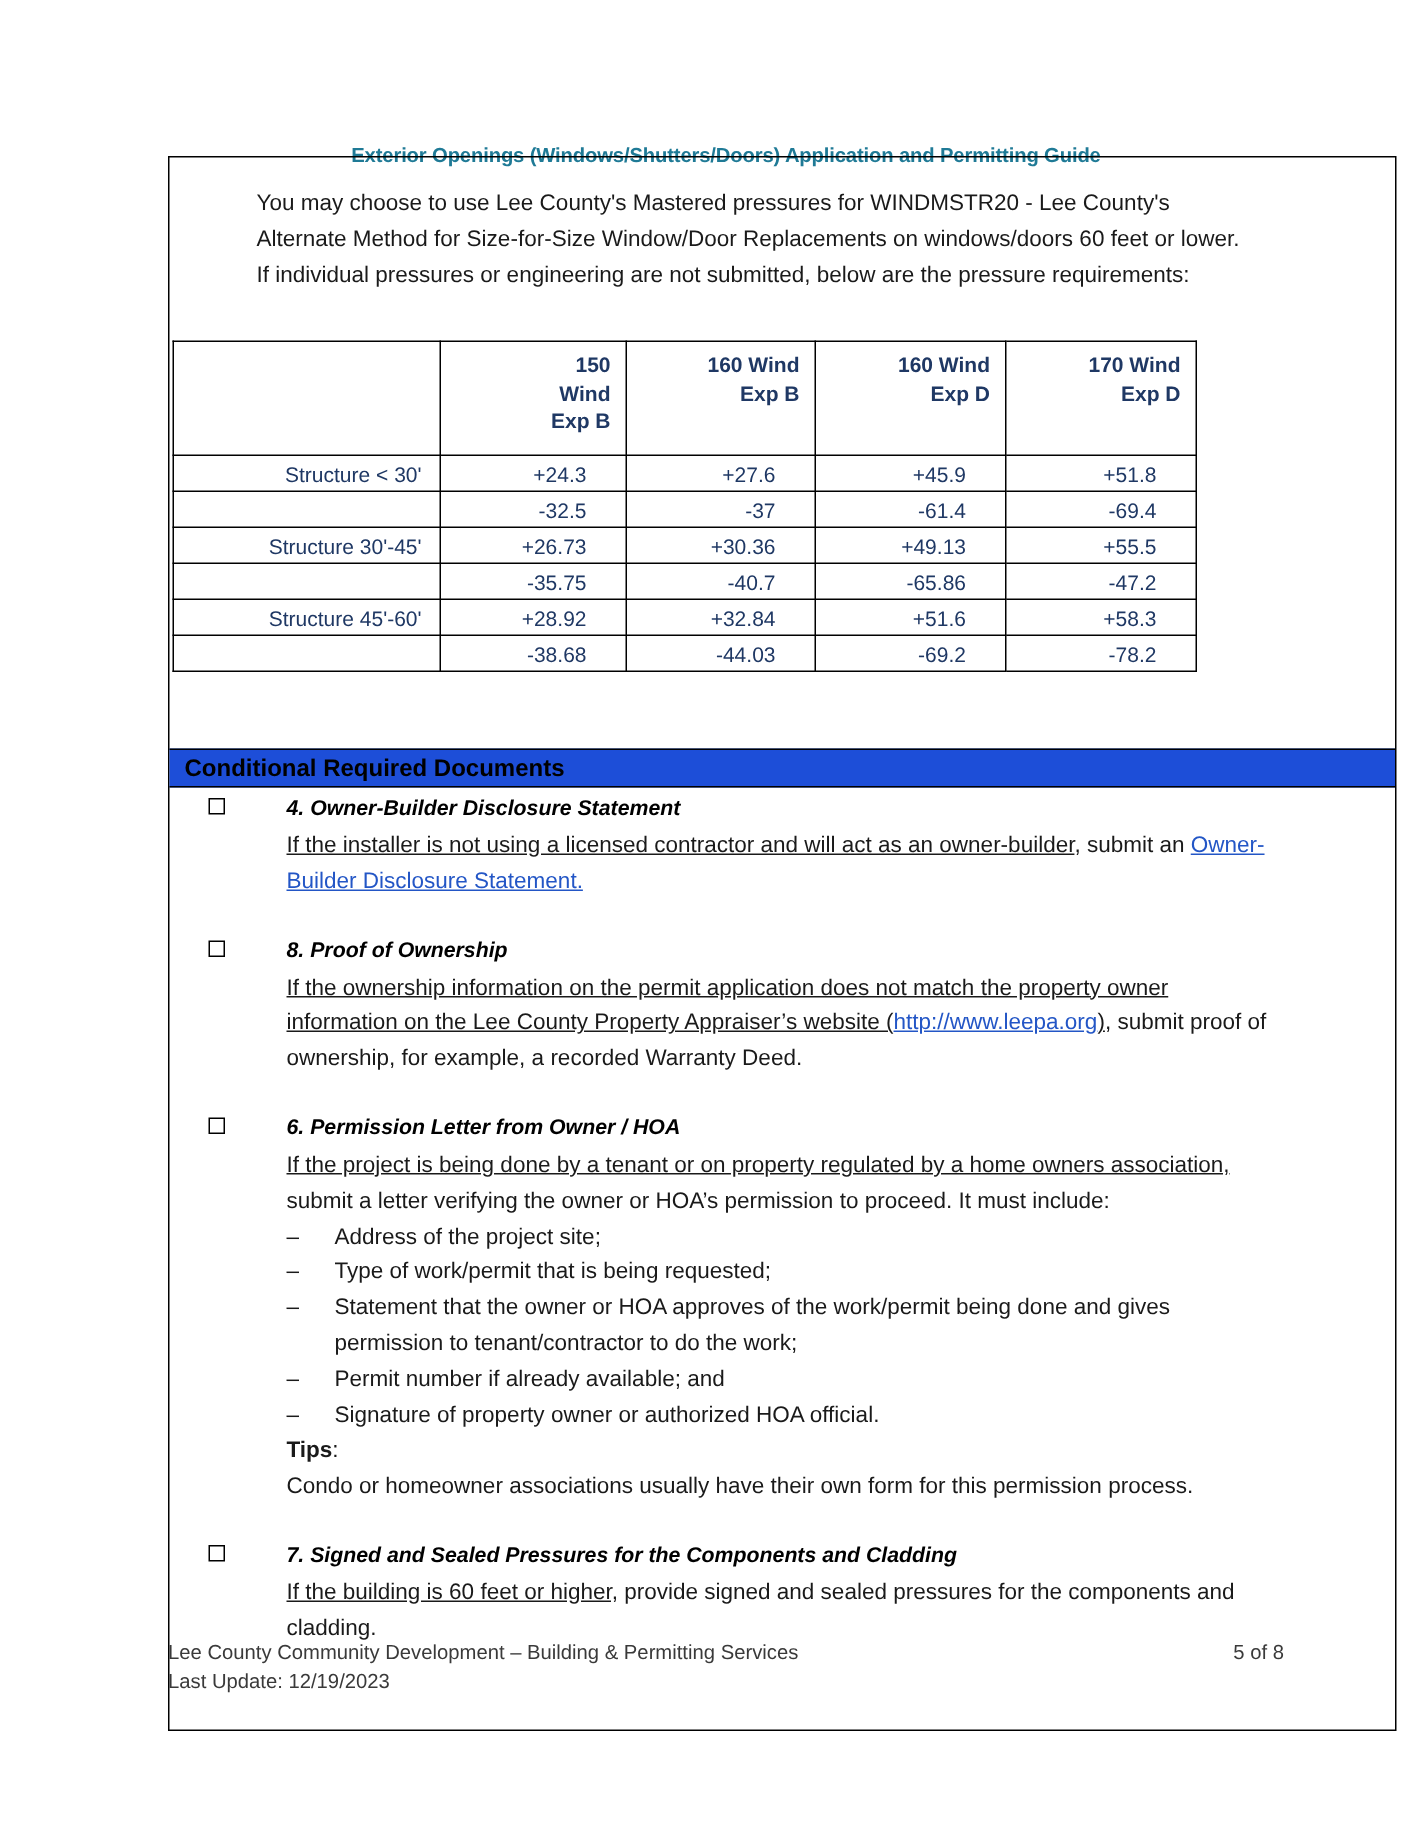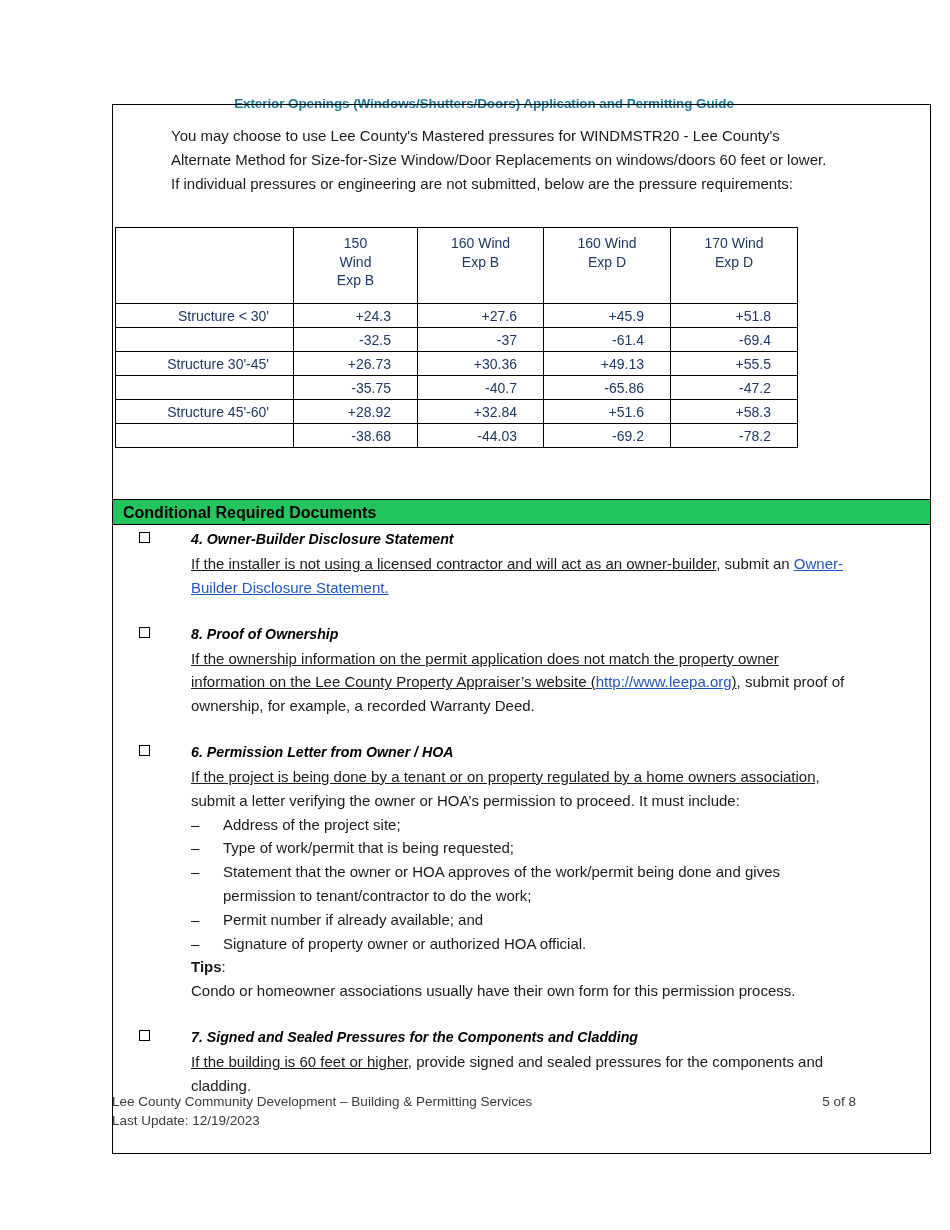--- a/index.html
+++ b/index.html
@@ -76,50 +76,50 @@
     border-top-width: 1.6px;
     border-bottom-width: 1.6px;
     padding: 0;
     color: #1F3864;
     font-size: 14px;
     vertical-align: middle;
     height: 24px;
     box-sizing: border-box;
   }
   table.ptable th {
-    font-weight: normal;
-    text-align: center;
+    font-weight: bold;
+    text-align: right;
     padding: 6px 10px 8px 10px;
     line-height: 18.5px;
     height: 76px;
     vertical-align: top;
   }
   table.ptable th.blank-head { border-right-width: 1.6px; }
   table.ptable td.rowlabel {
     text-align: right;
-    padding-right: 24px;
+    padding-right: 12px;
     border-right-width: 1.6px;
     border-top-width: 1.2px;
     border-bottom-width: 1.2px;
   }
   table.ptable td.rowlabel.thin-top { border-top-width: 1px; }
   table.ptable td.val {
     text-align: right;
     padding-right: 26px;
   }
   table.ptable tr.pos td { border-bottom-width: 1px; }
   table.ptable tr.neg td { border-top-width: 1px; }
 
   
   .section-banner {
     position: absolute;
     left: 0;
     top: 394px;
     width: 100%;
-    background: #22c55e;
+    background: #1d4ed8;
     border-top: 1.4px solid #000000;
     border-bottom: 1.4px solid #000000;
     box-sizing: border-box;
     height: 26px;
     line-height: 26px;
     font-size: 16px;
     font-weight: bold;
     color: #000000;
     padding-left: 10px;
   }

